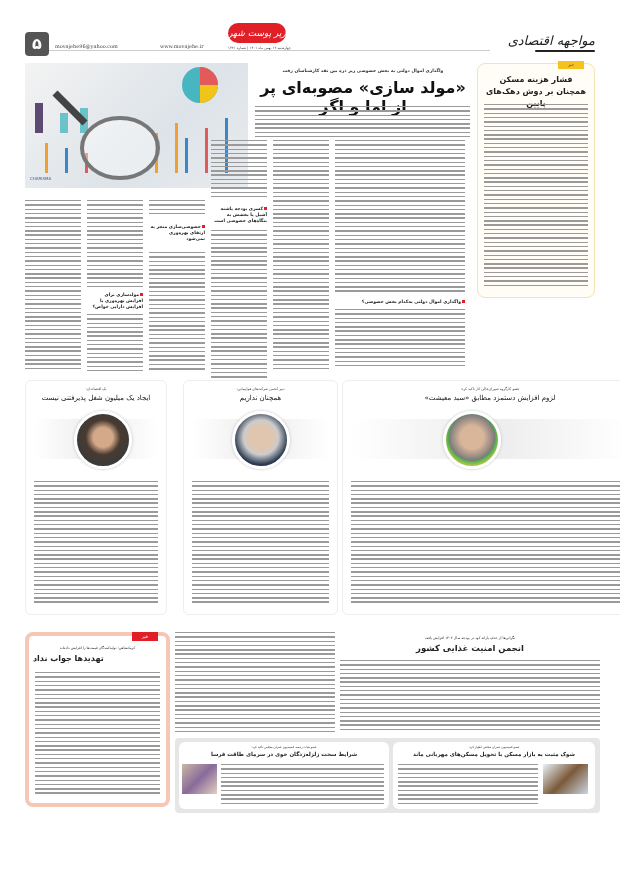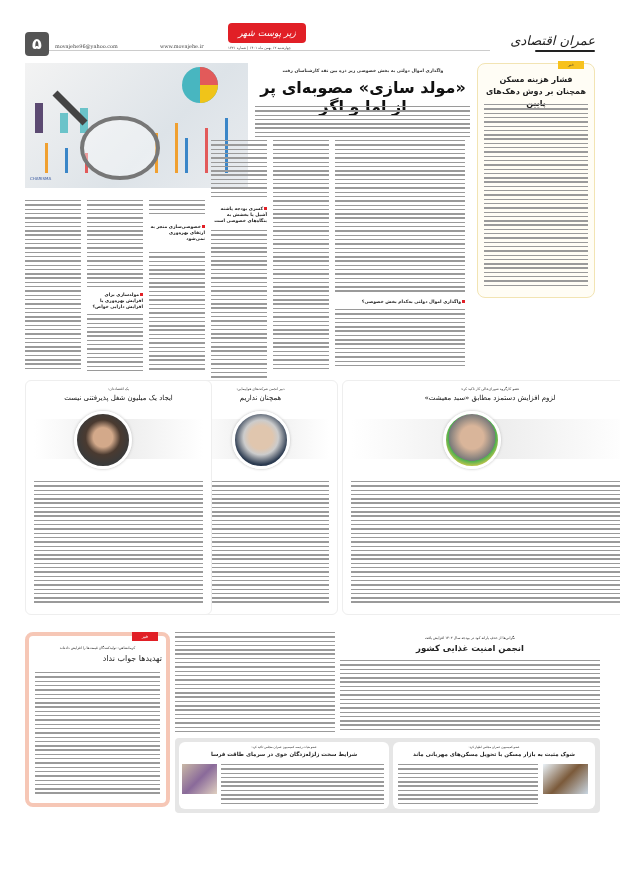--- a/index.html
+++ b/index.html
@@ -4,21 +4,21 @@
 <style>
 *{box-sizing:border-box;margin:0;padding:0}
 body{width:620px;height:885px;background:#fff;font-family:"DejaVu Sans",sans-serif;position:relative;overflow:hidden;color:#222}
 .abs{position:absolute}
 .lines{background:repeating-linear-gradient(to bottom,#9a9a9a 0,#9a9a9a 1.4px,transparent 1.4px,transparent 4.3px)}
 .rtl{direction:rtl}
 .hdr-line{position:absolute;left:45px;right:130px;top:50px;height:1px;background:#ccc}
 .page-num{left:25px;top:32px;width:24px;height:24px;background:#555;border-radius:4px;color:#fff;font-weight:bold;font-size:16px;text-align:center;line-height:24px}
 .email{left:55px;top:43px;font-size:5px;color:#444;font-family:"DejaVu Serif",serif}
 .web{left:160px;top:43px;font-size:5px;color:#444;font-family:"DejaVu Serif",serif}
-.logo{left:228px;top:23px;width:78px;height:20px;background:#e11f26;border-radius:4px;color:#fff;font-size:9px;text-align:center;line-height:20px;font-style:italic}
+.logo{left:228px;top:23px;width:58px;height:20px;background:#e11f26;border-radius:10px;color:#fff;font-size:9px;text-align:center;line-height:20px;font-style:italic}
 .dateline{left:228px;top:46px;font-size:3.5px;color:#444}
 .section{right:25px;top:33px;font-size:13px;color:#222;font-family:"DejaVu Serif",serif;font-style:italic}
 .section-under{right:25px;top:50px;width:60px;height:2px;background:#222;border-radius:2px}
 .sidebox{left:477px;top:63px;width:118px;height:235px;border:1px solid #f2e4b3;border-radius:8px;background:#fffdf5}
 .tagY{position:absolute;right:10px;top:-3px;width:26px;height:8px;background:#f7c21d;font-size:4px;text-align:center;line-height:8px;color:#333}
 .sidebox h2{position:absolute;left:6px;right:6px;top:10px;font-size:8px;line-height:12px;text-align:center;color:#222;font-weight:bold}
 .photo-main{left:25px;top:63px;width:223px;height:125px;background:linear-gradient(135deg,#f3f3f3,#dde3e8 60%,#e9ecef);overflow:hidden}
 .kicker{left:258px;top:68px;width:210px;font-size:4.5px;text-align:center;color:#333;font-weight:bold}
 .headline{left:258px;top:78px;width:210px;font-size:16px;text-align:center;color:#111;font-weight:bold}
 .lead{left:255px;top:106px;width:215px;height:32px}
@@ -41,21 +41,21 @@
 </style>
 </head>
 <body>
 
 <div class="hdr-line"></div>
 <div class="abs page-num">۵</div>
 <div class="abs email">movajehe96@yahoo.com</div>
 <div class="abs web">www.movajehe.ir</div>
 <div class="abs logo">زیر پوست شهر</div>
 <div class="abs dateline">چهارشنبه ۱۲ بهمن ماه ۱۴۰۱ | شماره ۱۴۲۱</div>
-<div class="abs section">عمران اقتصادی</div>
+<div class="abs section">مواجهه اقتصادی</div>
 <div class="abs section-under"></div>
 
 <div class="abs photo-main">
   <svg width="223" height="125">
     <circle cx="175" cy="22" r="18" fill="#48b6c0"></circle>
       <path d="M175 22 L175 4 A18 18 0 0 1 193 22 Z" fill="#e25a5a"></path>
       <path d="M175 22 L193 22 A18 18 0 0 1 175 40 Z" fill="#f0c419"></path>
     <rect x="10" y="40" width="8" height="30" fill="#5c4a72"></rect>
       <rect x="35" y="50" width="8" height="20" fill="#6bc3c9"></rect>
       <rect x="55" y="45" width="8" height="25" fill="#6bc3c9"></rect>
@@ -119,37 +119,37 @@
   <div class="avatar" style="left:100px;top:30px;background:radial-gradient(circle at 50% 45%,#d9b59a 30%,#7a7a7a 60%,#4caf50 61%,#f3d04a 80%)"></div>
   <div class="body lines"></div>
 </div>
 <div class="abs card" style="left:183px;width:155px">
   <div class="ck rtl">دبیر انجمن شرکت‌های هواپیمایی:</div>
   <div class="ch rtl">همچنان نداریم</div>
   <div class="band"></div>
   <div class="avatar" style="left:48px;top:30px;background:radial-gradient(circle at 50% 45%,#e0c6ae 30%,#ccc 45%,#2b3a50 70%)"></div>
   <div class="body lines"></div>
 </div>
-<div class="abs card" style="left:25px;width:187px">
+<div class="abs card" style="left:25px;width:142px">
   <div class="ck rtl">یک اقتصاددان:</div>
   <div class="ch rtl">ایجاد یک میلیون شغل پذیرفتنی نیست</div>
   <div class="band"></div>
   <div class="avatar" style="left:48px;top:30px;background:radial-gradient(circle at 50% 45%,#d3a98a 25%,#4a3a30 45%,#3a3a3a 70%)"></div>
   <div class="body lines"></div>
 </div>
 
 <div class="abs food-k rtl">نگرانی‌ها از حذف یارانه کود در بودجه سال ۱۴۰۲ افزایش یافت</div>
 <div class="abs food-h rtl">انجمن امنیت غذایی کشور</div>
 <div class="abs lines" style="left:340px;top:660px;width:260px;height:73px"></div>
 <div class="abs lines" style="left:175px;top:632px;width:160px;height:102px"></div>
 
 <div class="abs pinkbox">
   <div class="redtag">خبر</div>
   <div class="abs rtl" style="left:4px;right:4px;top:10px;font-size:3.5px;text-align:center">کرمانشاهی: تولیدکنندگان قیمت‌ها را افزایش داده‌اند</div>
-  <div class="abs rtl" style="left:4px;right:4px;top:18px;font-size:8px;text-align:right;font-weight:normal">تهدیدها جواب نداد</div>
+  <div class="abs rtl" style="left:4px;right:4px;top:18px;font-size:8px;text-align:left;font-weight:bold">تهدیدها جواب نداد</div>
   <div class="abs lines" style="left:6px;right:6px;top:36px;bottom:6px"></div>
 </div>
 
 <div class="abs graybox" style="top:738px;height:75px">
   <div class="wcard" style="left:218px;top:4px;width:202px;height:67px">
     <div class="abs rtl" style="left:0;right:0;top:3px;font-size:3px;text-align:center">عضو کمیسیون عمران مجلس اظهار کرد:</div>
     <div class="abs rtl" style="left:0;right:0;top:9px;font-size:5.5px;text-align:center;font-weight:bold">شوک مثبت به بازار مسکن با تحویل مسکن‌های مهربانی ماند</div>
     <div class="abs" style="left:150px;top:22px;width:45px;height:30px;background:linear-gradient(135deg,#eaf2f8,#7b5a3a 50%,#c9d6e2)"></div>
     <div class="abs lines" style="left:5px;top:22px;width:140px;height:42px"></div>
   </div>

